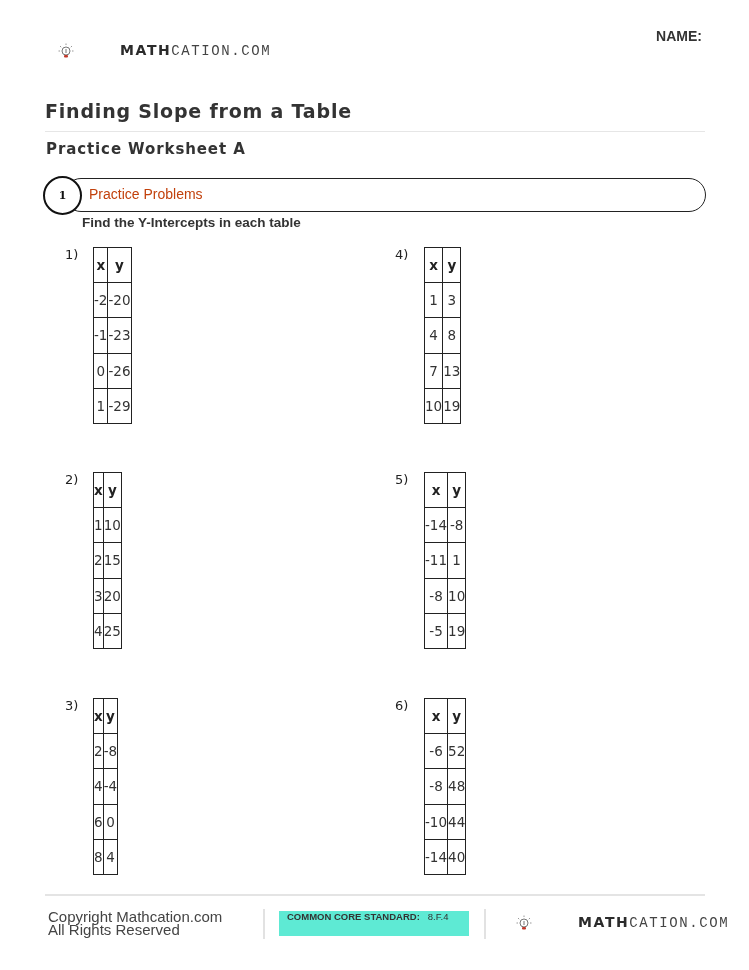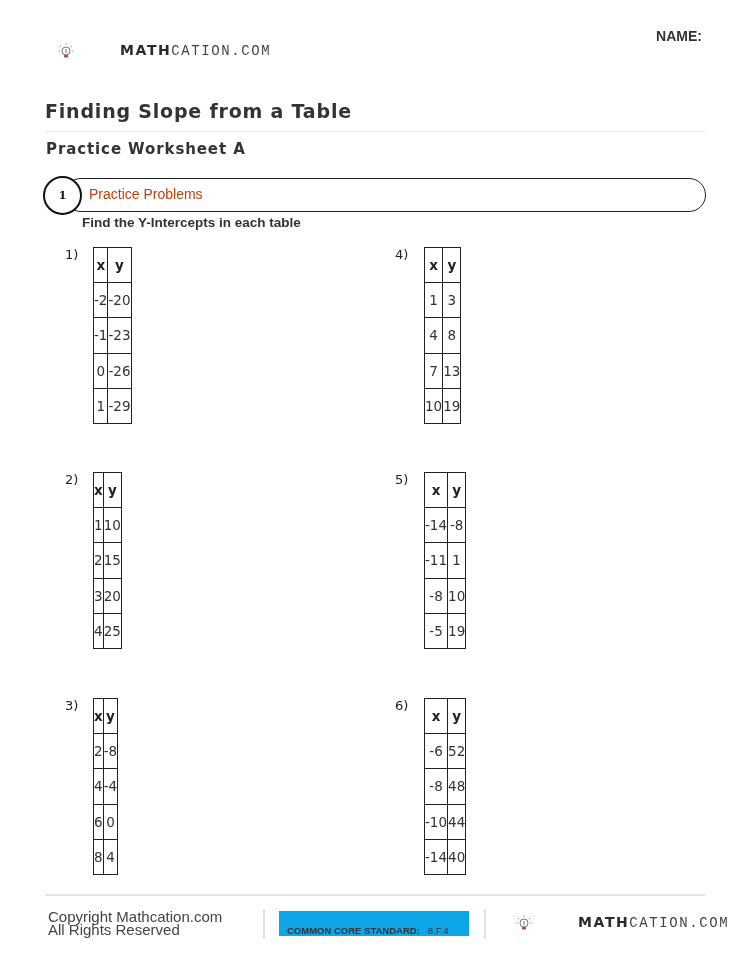--- a/index.html
+++ b/index.html
@@ -28,21 +28,21 @@
 
   .problem { position: absolute; }
   .problem-num { position: absolute; left: 0; top: 0; font-family: "DejaVu Sans", sans-serif; font-size: 13px; color: #222; }
   table.xy { position: absolute; border-collapse: collapse; font-family: "DejaVu Sans", sans-serif; font-size: 13.5px; color: #333; }
   table.xy td, table.xy th { border: 1.5px solid #222; width: 78px; height: 35.2px; text-align: center; vertical-align: middle; padding: 0; }
   table.xy th { font-weight: bold; color: #222; }
 
   .footer-rule { position: absolute; left: 45px; top: 894px; width: 660px; height: 2px; background: #e4e4e4; }
   .copyright { position: absolute; left: 48px; top: 910px; font-size: 15px; line-height: 13px; color: #444; }
   .vdiv { position: absolute; top: 909px; width: 2px; height: 30px; background: #e2e2e2; }
-  .standard-box { position: absolute; left: 279px; top: 911px; width: 190px; height: 25px; background: #0ea5e9; display: flex; align-items: flex-end; padding-left: 8px; font-size: 9.5px; color: #333; }
+  .standard-box { position: absolute; left: 279px; top: 911px; width: 190px; height: 25px; background: #5eead4; display: flex; align-items: flex-start; padding-left: 8px; font-size: 9.5px; color: #333; }
   .standard-box .lab { font-weight: bold; margin-right: 8px; }
   .logo-bottom { left: 516px; top: 914px; }
 </style>
 </head>
 <body>
 
 <div class="logo logo-top">
   <svg width="16" height="16" viewBox="0 0 16 16">
     <g stroke="#999" stroke-width="1" fill="none">
       <line x1="8" y1="0.5" x2="8" y2="2"></line>

